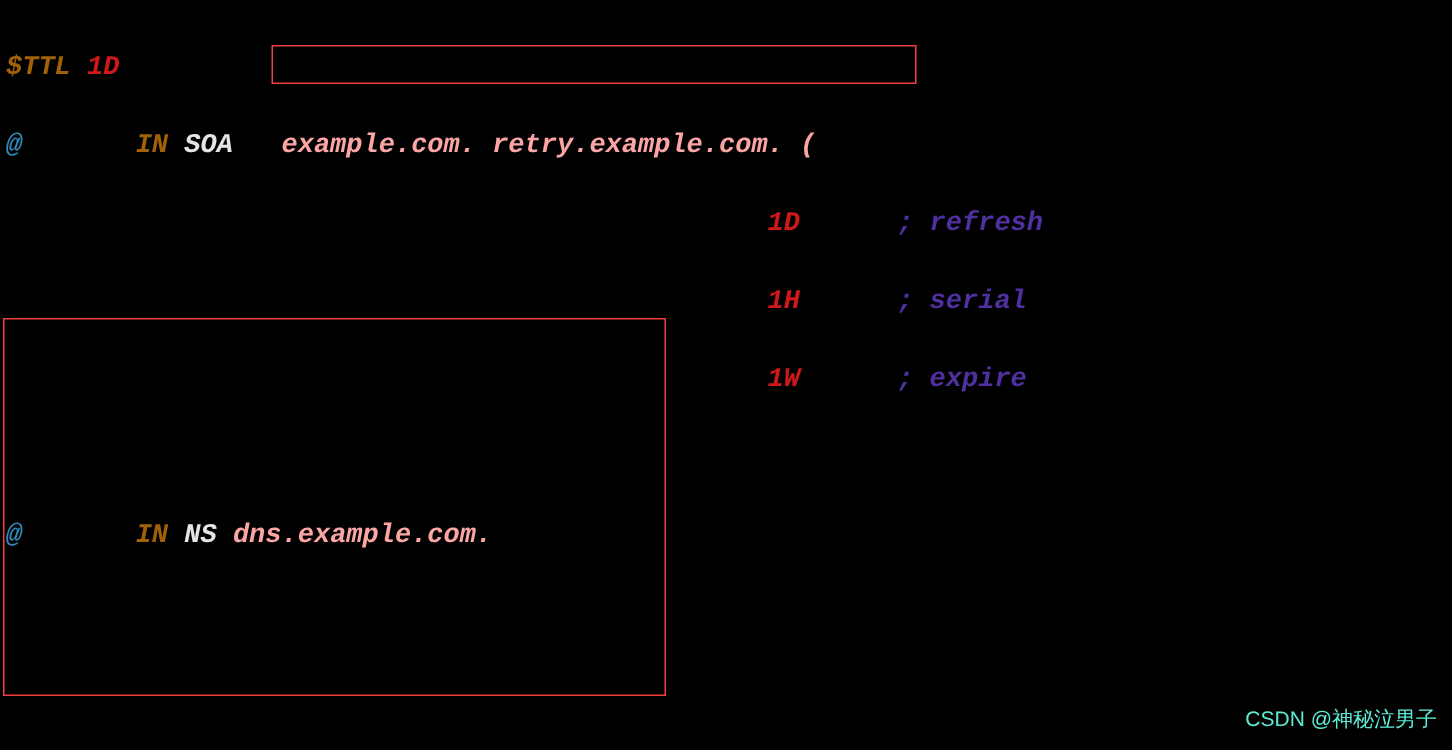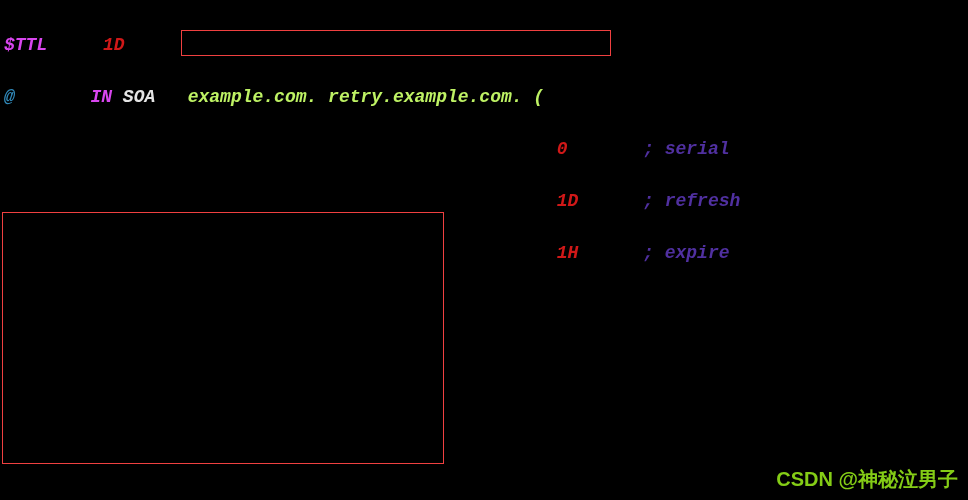--- a/index.html
+++ b/index.html
@@ -12,24 +12,24 @@
       font-style: italic;
       font-weight: bold;
       position: relative;
       overflow: hidden;
       line-height: 26px;
     }
     .editor {
       padding: 6px 4px;
       white-space: pre;
     }
-    .magenta { color: #d946ef; }
+    .magenta { color: #a16207; }
     .green { color: #e5e5e5; }
-    .red { color: #d01818; margin-left: 45px; }
-    .cyan { color: #bef264; margin-top: 17px; }
+    .red { color: #d01818; }
+    .cyan { color: #fca5a5; margin-top: 17px; }
     .lightblue { color: #3088b8; }
     .darkpurple { color: #5030a0; }
     .boxed-top {
       position: absolute;
       border: 1px solid #f04040;
       top: 30px;
       left: 181px;
       width: 430px;
       height: 26px;
       pointer-events: none;
@@ -40,38 +40,39 @@
       top: 212px;
       left: 2px;
       width: 442px;
       height: 252px;
       pointer-events: none;
     }
     .watermark {
       position: absolute;
       bottom: 8px;
       right: 10px;
-      color: #84cc16;
+      color: #5eead4;
       font-style: normal;
-      font-weight: bold;
-      font-size: 20px;
+      font-weight: normal;
+      font-size: 14px;
       font-family: sans-serif;
     }
     .line { display: block; height: 26px; }
   </style>
 </head>
 <body>
 
 <div class="editor">
 <span class="line"><span class="magenta">$TTL</span> <span class="red">1D</span></span>
 <span class="line"><span class="lightblue">@</span>       <span class="magenta">IN</span> <span class="green">SOA</span>   <span class="cyan">example.com.</span> <span class="cyan">retry.example.com.</span> <span class="cyan">(</span></span>
-<span class="line">                                               <span class="red">0</span>       <span class="darkpurple">; serial</span></span>
 <span class="line">                                               <span class="red">1D</span>      <span class="darkpurple">; refresh</span></span>
-<span class="line">                                               <span class="red">1H</span>      <span class="darkpurple">; expire</span></span>
+<span class="line">                                               <span class="red">1H</span>      <span class="darkpurple">; serial</span></span>
+<span class="line">                                               <span class="red">1W</span>      <span class="darkpurple">; expire</span></span>
 <span class="line"> </span>
+<span class="line"><span class="lightblue">@</span>       <span class="magenta">IN</span> <span class="green">NS</span> <span class="cyan">dns.example.com.</span></span>
 
 
 
 
 
 
 
 
 
 </div>

